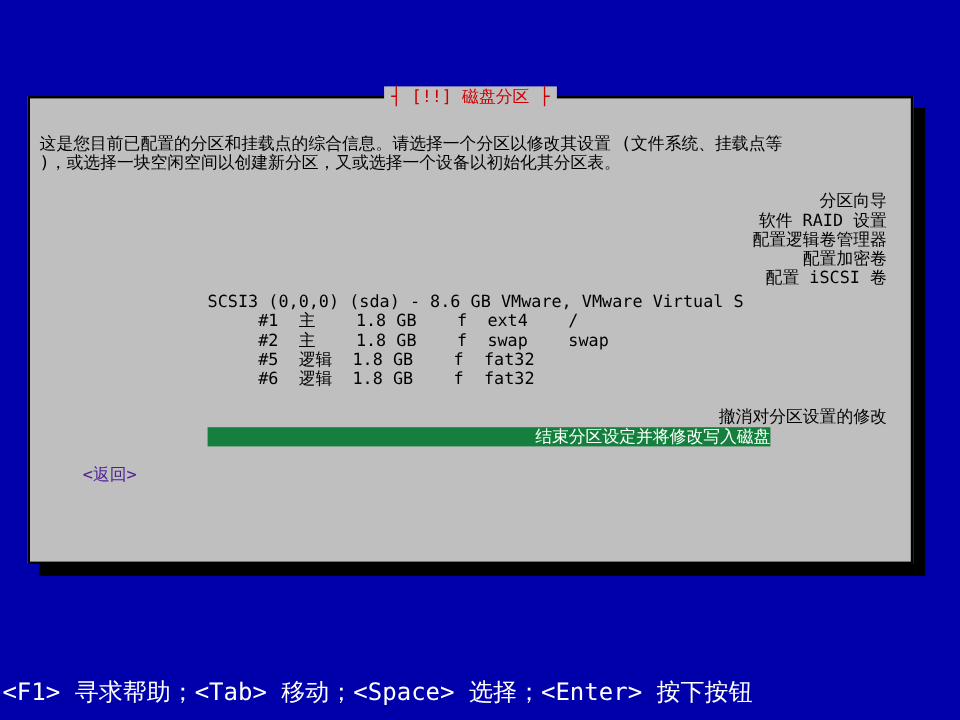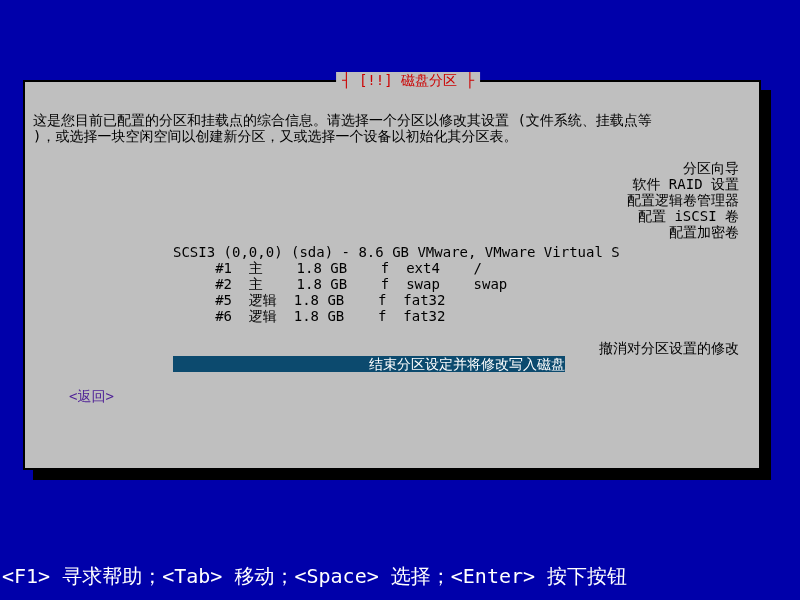--- a/index.html
+++ b/index.html
@@ -31,21 +31,20 @@
     }
     .dialog-title {
       position: absolute;
       top: -10px;
       left: 50%;
       transform: translateX(-50%);
       background: #bfbfbf;
       padding: 0 6px;
       color: #cc0000;
       white-space: nowrap;
-      margin-left: 16px;
     }
     .content {
       padding: 30px 20px 10px 8px;
       color: #000000;
       line-height: 16px;
     }
     .description {
       margin-bottom: 16px;
       white-space: pre-wrap;
     }
@@ -65,24 +64,24 @@
       white-space: pre;
     }
     .partition {
       white-space: pre;
     }
     .bottom-menu {
       margin-top: 16px;
       margin-left: 140px;
     }
     .selected {
-      background: #0c4a6e;
+      background: #15803d;
       color: #ffffff;
       display: inline-block;
-      width: 392px;
+      width: 469px;
     }
     .back-button {
       margin-top: 16px;
       margin-left: 36px;
       color: #4c1d95;
     }
     .footer {
       position: absolute;
       bottom: 10px;
       left: 2px;
@@ -99,22 +98,22 @@
   <div class="dialog-title">┤ [!!] 磁盘分区 ├</div>
 
   <div class="content">
     <div class="description">这是您目前已配置的分区和挂载点的综合信息。请选择一个分区以修改其设置 (文件系统、挂载点等
 )，或选择一块空闲空间以创建新分区，又或选择一个设备以初始化其分区表。</div>
 
     <div class="menu">
       <div class="menu-item">分区向导</div>
       <div class="menu-item">软件 RAID 设置</div>
       <div class="menu-item">配置逻辑卷管理器</div>
+      <div class="menu-item">配置加密卷</div>
       <div class="menu-item">配置 iSCSI 卷</div>
-      <div class="menu-item">配置加密卷</div>
     </div>
 
     <div class="disk-section">
       <div class="disk-header">SCSI3 (0,0,0) (sda) - 8.6 GB VMware, VMware Virtual S</div>
       <div class="partition">     #1  主    1.8 GB    f  ext4    /</div>
       <div class="partition">     #2  主    1.8 GB    f  swap    swap</div>
       <div class="partition">     #5  逻辑  1.8 GB    f  fat32</div>
       <div class="partition">     #6  逻辑  1.8 GB    f  fat32</div>
     </div>
 

